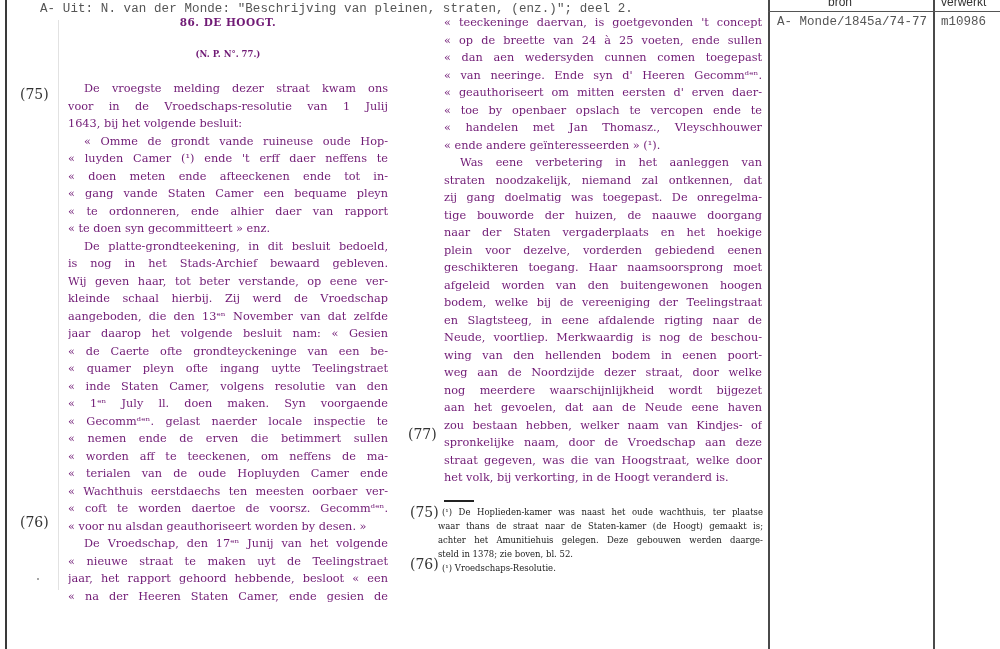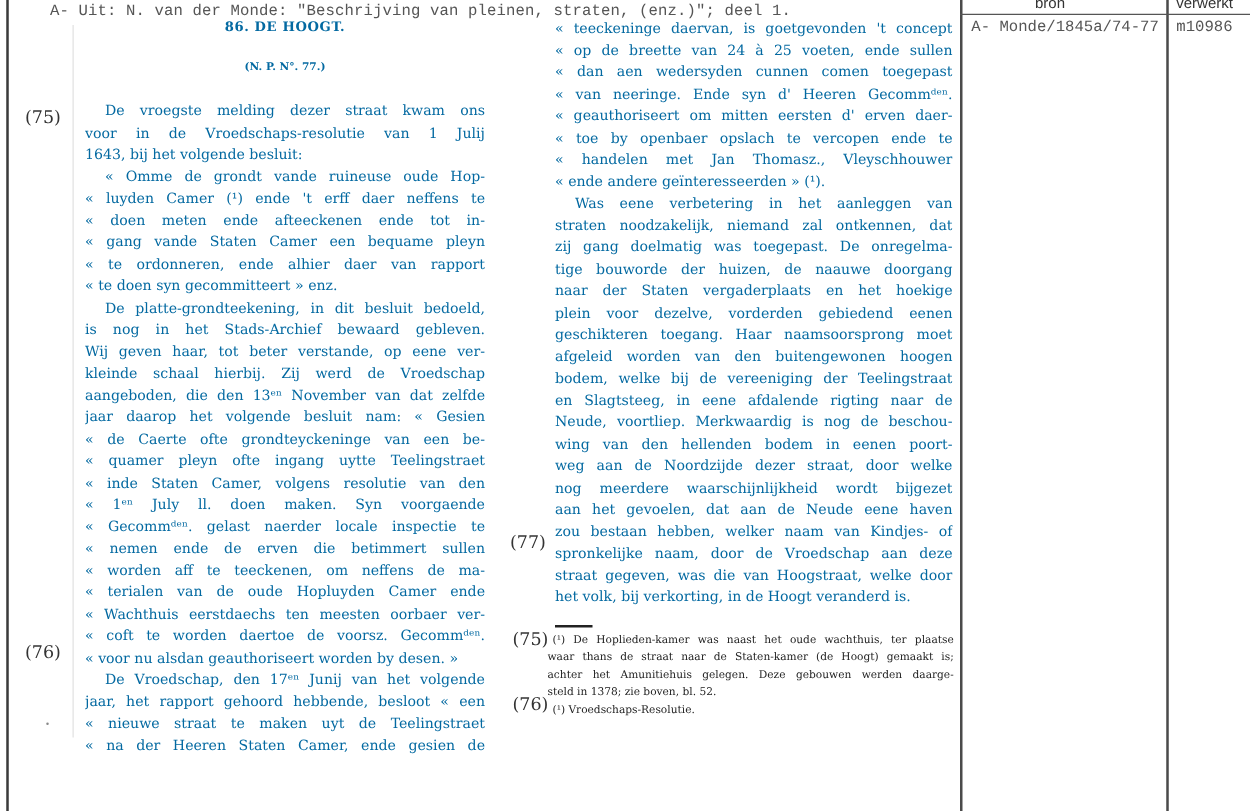--- a/index.html
+++ b/index.html
@@ -7,21 +7,21 @@
       width: 1000px; height: 649px; background: #ffffff; position: relative; overflow: hidden;
       color: #1a1a1a;
     }
     .left-rule { position: absolute; left: 5px; top: 0; width: 2px; height: 649px; background: #3a3a3a; }
     .faint-rule { position: absolute; left: 58px; top: 20px; width: 1px; height: 570px; background: #e2e2e2; }
     .header-line {
       position: absolute; left: 40px; top: 2px; font-family: "Liberation Mono", monospace;
       font-size: 12.5px; color: #555; white-space: nowrap; letter-spacing: 0.1px;
     }
     .sheet { position: absolute; top: 0; left: 0; }
-    .col { position: absolute; font-family: "DejaVu Serif", serif; color: #0369a1; }
+    .col { position: absolute; font-family: "DejaVu Serif", serif; color: #701a75; }
     .col-left { left: 68px; top: 14px; width: 320px; }
     .col-right { left: 444px; top: 14px; width: 318px; }
     .title { text-align: center; font-weight: bold; font-size: 10.5px; letter-spacing: 0.5px; margin: 2px 0 0 0; height: 17px; }
     .subtitle { text-align: center; font-size: 8.5px; font-weight: bold; height: 31px; margin-top: 16px; }
     .line {
       height: 17.5px; line-height: 17.5px; font-size: 11.3px; white-space: nowrap;
       text-align: justify; text-align-last: justify; overflow: hidden;
     }
     .line.last { text-align-last: left; }
     .line.indent { padding-left: 16px; }
@@ -45,21 +45,21 @@
     .td-verwerkt { left: 173px; }
     .speck { position: absolute; width: 2px; height: 2px; background: #888; border-radius: 1px; }
   </style>
 </head>
 <body>
 
 <div class="sheet">
   <div class="left-rule"></div>
   <div class="faint-rule"></div>
 
-  <div class="header-line">A- Uit: N. van der Monde: "Beschrijving van pleinen, straten, (enz.)"; deel 1.</div>
+  <div class="header-line">A- Uit: N. van der Monde: "Beschrijving van pleinen, straten, (enz.)"; deel 2.</div>
 
   <div class="col col-left">
     <div class="title">86. DE HOOGT.</div>
     <div class="subtitle">(N. P. N°. 77.)</div>
     <div id="left-lines">
         <div class="line indent">De vroegste melding dezer straat kwam ons</div>
         <div class="line">voor in de Vroedschaps-resolutie van 1 Julij</div>
         <div class="line last">1643, bij het volgende besluit:</div>
         <div class="line indent">« Omme de grondt vande ruineuse oude Hop-</div>
         <div class="line">« luyden Camer (¹) ende 't erff daer neffens te</div>
@@ -78,22 +78,22 @@
         <div class="line">« inde Staten Camer, volgens resolutie van den</div>
         <div class="line">« 1ᵉⁿ July ll. doen maken. Syn voorgaende</div>
         <div class="line">« Gecommᵈᵉⁿ. gelast naerder locale inspectie te</div>
         <div class="line">« nemen ende de erven die betimmert sullen</div>
         <div class="line">« worden aff te teeckenen, om neffens de ma-</div>
         <div class="line">« terialen van de oude Hopluyden Camer ende</div>
         <div class="line">« Wachthuis eerstdaechs ten meesten oorbaer ver-</div>
         <div class="line">« coft te worden daertoe de voorsz. Gecommᵈᵉⁿ.</div>
         <div class="line last">« voor nu alsdan geauthoriseert worden by desen. »</div>
         <div class="line indent">De Vroedschap, den 17ᵉⁿ Junij van het volgende</div>
+        <div class="line">« nieuwe straat te maken uyt de Teelingstraet</div>
         <div class="line">jaar, het rapport gehoord hebbende, besloot « een</div>
-        <div class="line">« nieuwe straat te maken uyt de Teelingstraet</div>
         <div class="line">« na der Heeren Staten Camer, ende gesien de</div>
       </div>
   </div>
 
   <div class="col col-right">
     <div id="right-lines">
         <div class="line">« teeckeninge daervan, is goetgevonden 't concept</div>
         <div class="line">« op de breette van 24 à 25 voeten, ende sullen</div>
         <div class="line">« dan aen wedersyden cunnen comen toegepast</div>
         <div class="line">« van neeringe. Ende syn d' Heeren Gecommᵈᵉⁿ.</div>

